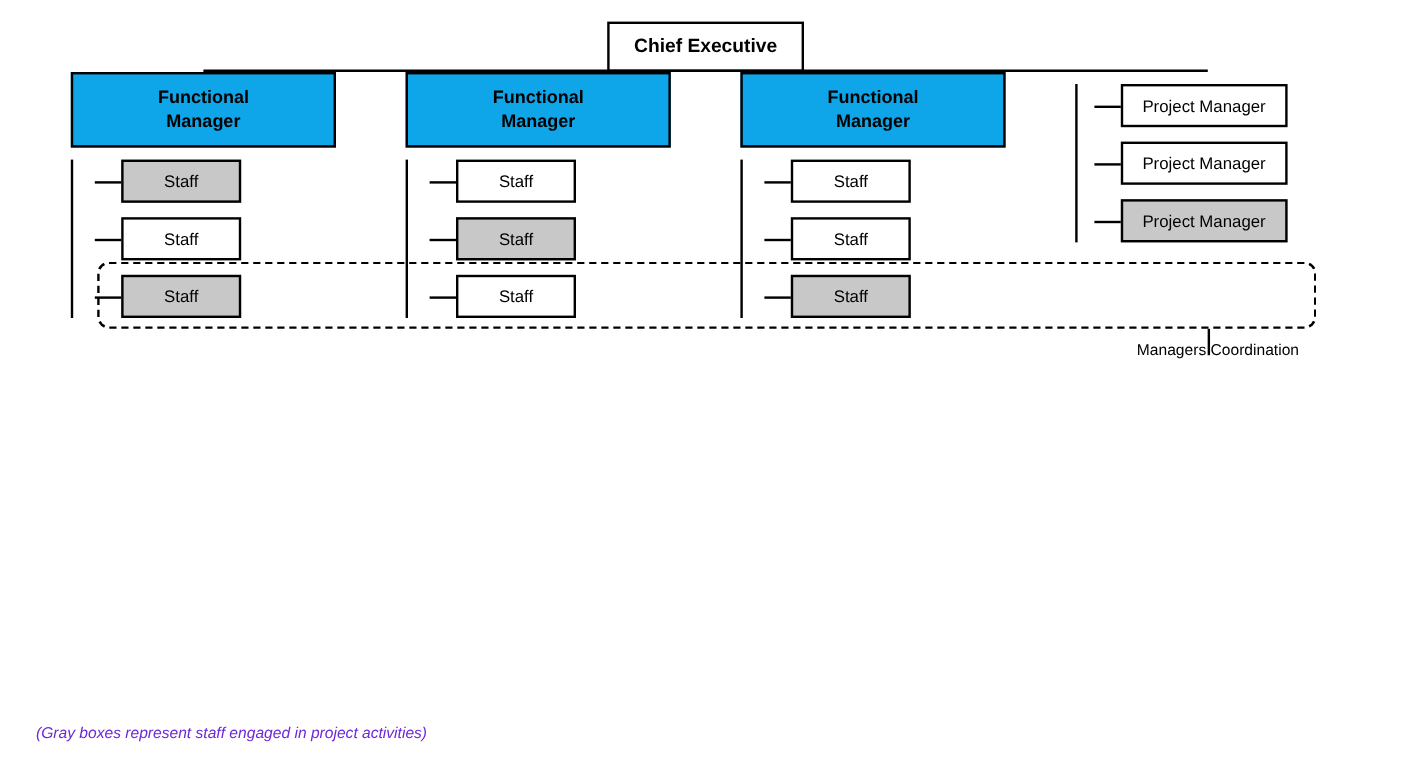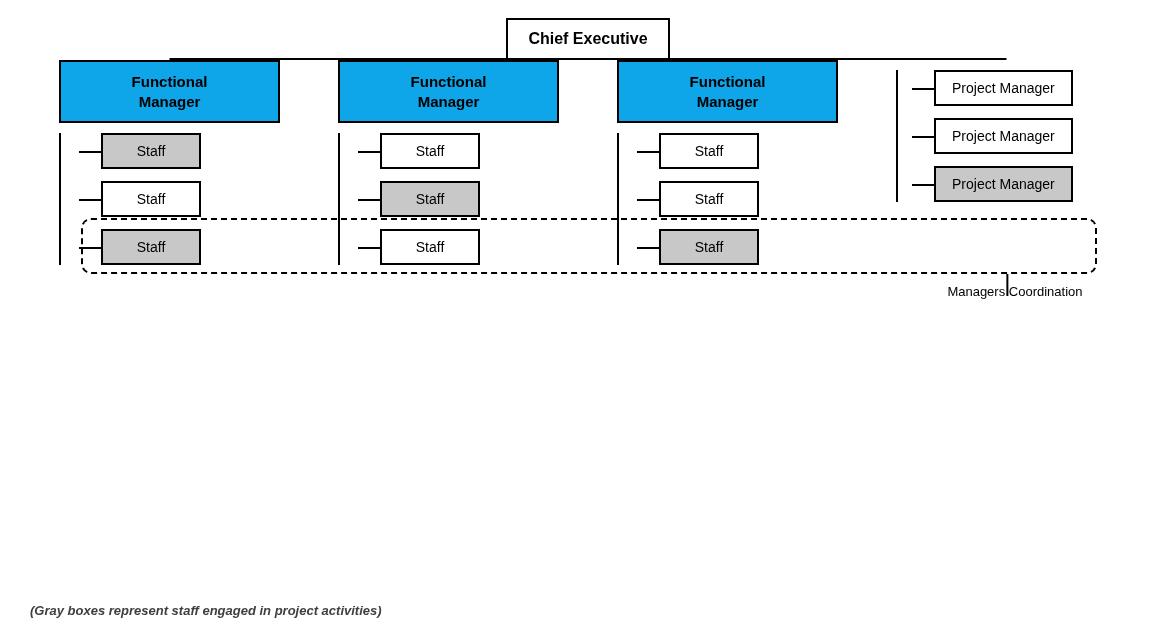--- a/index.html
+++ b/index.html
@@ -120,22 +120,21 @@
       pointer-events: none;
     }
 
     
     .caption {
       position: absolute;
       bottom: 16px;
       left: 30px;
       font-size: 13px;
       font-style: italic;
-      color: #404040;
-      font-weight: bold;
+      color: #6d28d9;
     }
     .project-coord {
       position: absolute;
       bottom: 20px;
       right: 60px;
       font-size: 13px;
       text-align: center;
     }
 
     

